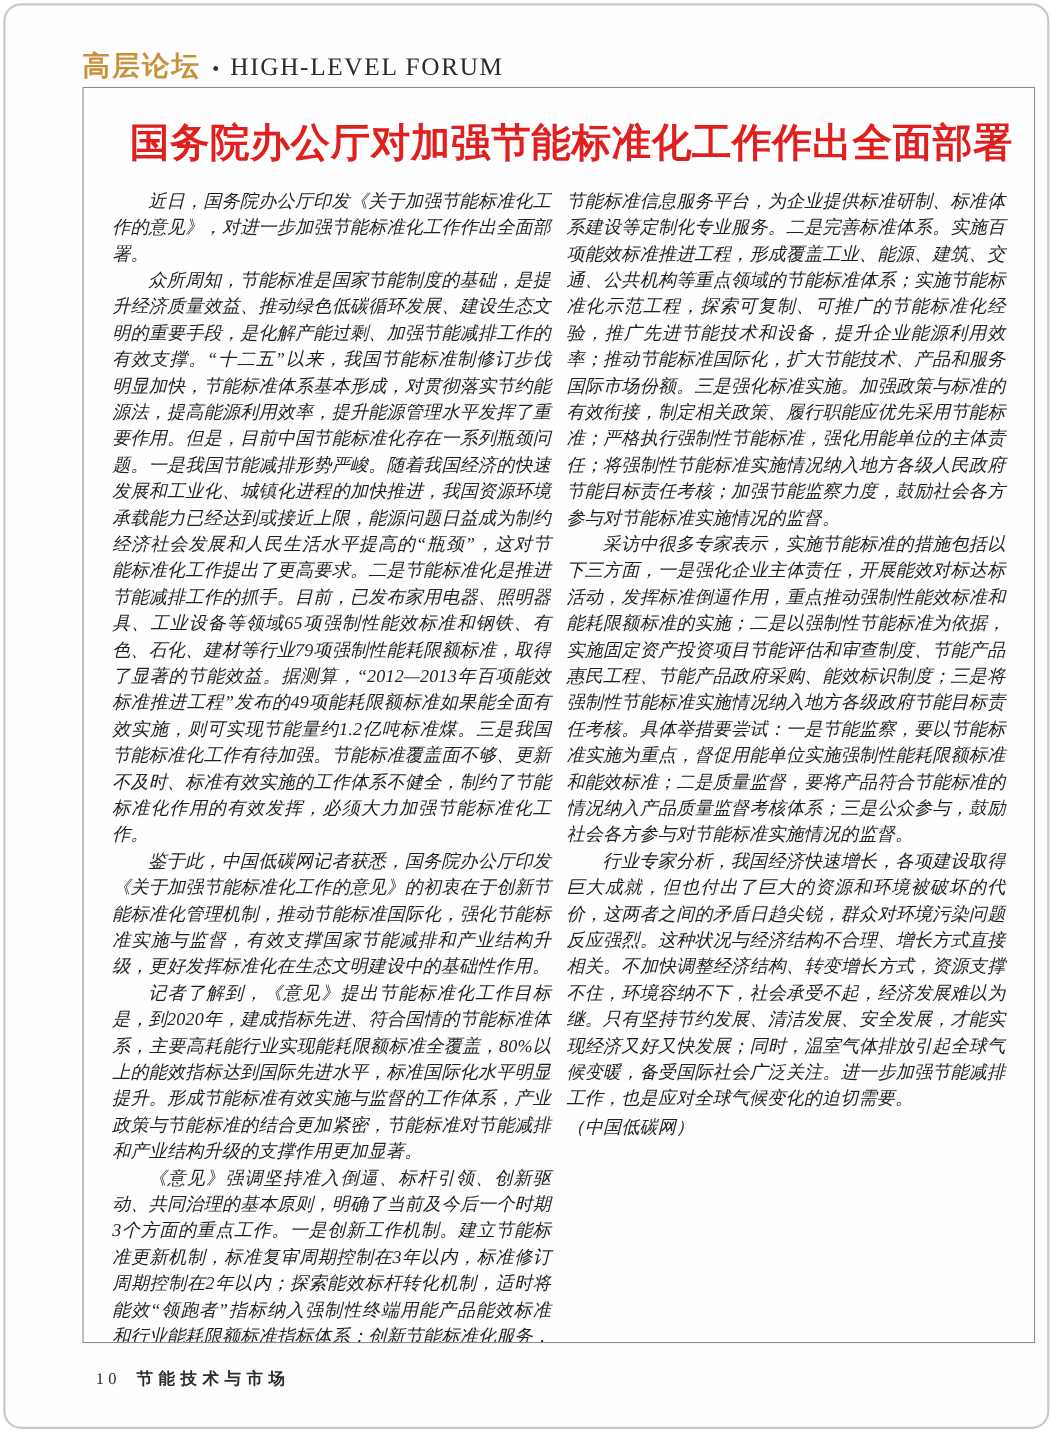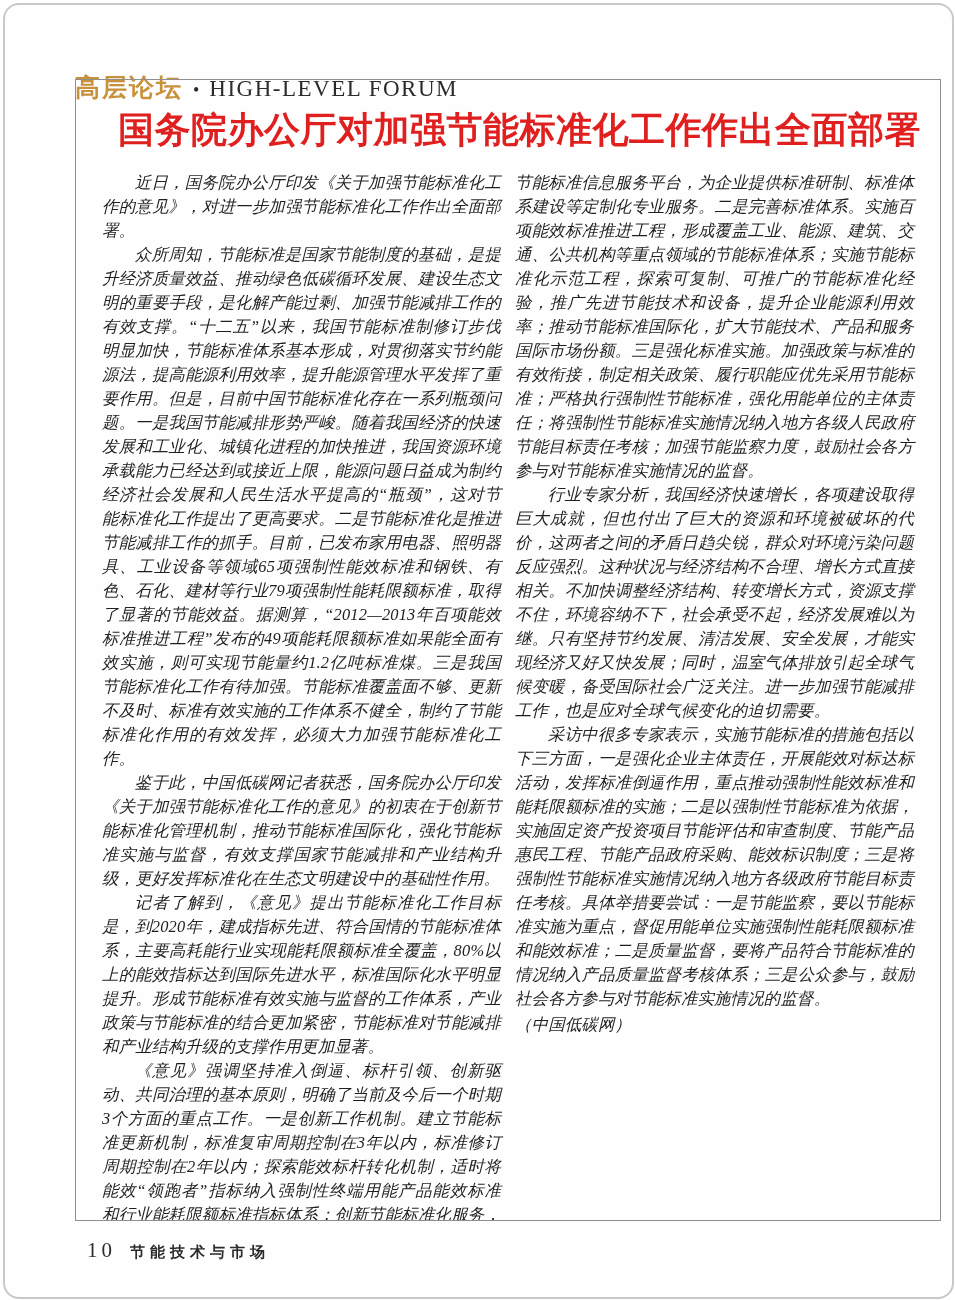--- a/index.html
+++ b/index.html
@@ -17,21 +17,20 @@
   }
   .header {
     position: absolute; top: 38px; left: 70px;
     display: flex; align-items: baseline; gap: 10px;
     white-space: nowrap;
   }
   .header-cn {
     font-family: Liberation Mono, monospace;
     font-weight: bold; font-size: 25px; letter-spacing: 2px;
     color: var(--header-accent, #c8913b);
-    margin-top: 28px;
   }
   .header-sep { font-size: 18px; color: #2b2b2b; }
   .header-en {
     font-family: "Liberation Serif", "DejaVu Serif", serif;
     font-size: 23px; letter-spacing: 1.5px; color: #2b2b2b;
   }
   .article-box {
     position: absolute; top: 74px; left: 70px;
     width: 866px; height: 1142px;
     border: 1px solid #8f8f8f;
@@ -67,21 +66,21 @@
     text-indent: 0 !important;
     padding-right: 6px;
   }
   .footer {
     position: absolute; left: 82px; bottom: 34px;
     display: flex; align-items: baseline; gap: 14px;
     color: #2b2b2b;
   }
   .page-number {
     font-family: "Liberation Serif", "DejaVu Serif", serif;
-    font-size: 21px; letter-spacing: 4px;
+    font-size: 15px; letter-spacing: 4px;
   }
   .journal-name {
     font-family: "Liberation Serif", "DejaVu Serif", serif;
     font-weight: bold;
     font-size: 15px; letter-spacing: 5px;
   }
 </style>
 </head>
 <body>
 
@@ -99,22 +98,22 @@
     <div class="columns">
       <div class="col">
         <p>近日，国务院办公厅印发《关于加强节能标准化工作的意见》，对进一步加强节能标准化工作作出全面部署。</p>
         <p>众所周知，节能标准是国家节能制度的基础，是提升经济质量效益、推动绿色低碳循环发展、建设生态文明的重要手段，是化解产能过剩、加强节能减排工作的有效支撑。“十二五”以来，我国节能标准制修订步伐明显加快，节能标准体系基本形成，对贯彻落实节约能源法，提高能源利用效率，提升能源管理水平发挥了重要作用。但是，目前中国节能标准化存在一系列瓶颈问题。一是我国节能减排形势严峻。随着我国经济的快速发展和工业化、城镇化进程的加快推进，我国资源环境承载能力已经达到或接近上限，能源问题日益成为制约经济社会发展和人民生活水平提高的“瓶颈”，这对节能标准化工作提出了更高要求。二是节能标准化是推进节能减排工作的抓手。目前，已发布家用电器、照明器具、工业设备等领域65项强制性能效标准和钢铁、有色、石化、建材等行业79项强制性能耗限额标准，取得了显著的节能效益。据测算，“2012—2013年百项能效标准推进工程”发布的49项能耗限额标准如果能全面有效实施，则可实现节能量约1.2亿吨标准煤。三是我国节能标准化工作有待加强。节能标准覆盖面不够、更新不及时、标准有效实施的工作体系不健全，制约了节能标准化作用的有效发挥，必须大力加强节能标准化工作。</p>
         <p>鉴于此，中国低碳网记者获悉，国务院办公厅印发《关于加强节能标准化工作的意见》的初衷在于创新节能标准化管理机制，推动节能标准国际化，强化节能标准实施与监督，有效支撑国家节能减排和产业结构升级，更好发挥标准化在生态文明建设中的基础性作用。</p>
         <p>记者了解到，《意见》提出节能标准化工作目标是，到2020年，建成指标先进、符合国情的节能标准体系，主要高耗能行业实现能耗限额标准全覆盖，80%以上的能效指标达到国际先进水平，标准国际化水平明显提升。形成节能标准有效实施与监督的工作体系，产业政策与节能标准的结合更加紧密，节能标准对节能减排和产业结构升级的支撑作用更加显著。</p>
         <p>《意见》强调坚持准入倒逼、标杆引领、创新驱动、共同治理的基本原则，明确了当前及今后一个时期3个方面的重点工作。一是创新工作机制。建立节能标准更新机制，标准复审周期控制在3年以内，标准修订周期控制在2年以内；探索能效标杆转化机制，适时将能效“领跑者”指标纳入强制性终端用能产品能效标准和行业能耗限额标准指标体系；创新节能标准化服务，建设</p>
       </div>
       <div class="col">
         <p class="continuation">节能标准信息服务平台，为企业提供标准研制、标准体系建设等定制化专业服务。二是完善标准体系。实施百项能效标准推进工程，形成覆盖工业、能源、建筑、交通、公共机构等重点领域的节能标准体系；实施节能标准化示范工程，探索可复制、可推广的节能标准化经验，推广先进节能技术和设备，提升企业能源利用效率；推动节能标准国际化，扩大节能技术、产品和服务国际市场份额。三是强化标准实施。加强政策与标准的有效衔接，制定相关政策、履行职能应优先采用节能标准；严格执行强制性节能标准，强化用能单位的主体责任；将强制性节能标准实施情况纳入地方各级人民政府节能目标责任考核；加强节能监察力度，鼓励社会各方参与对节能标准实施情况的监督。</p>
+        <p>采访中很多专家表示，实施节能标准的措施包括以下三方面，一是强化企业主体责任，开展能效对标达标活动，发挥标准倒逼作用，重点推动强制性能效标准和能耗限额标准的实施；二是以强制性节能标准为依据，实施固定资产投资项目节能评估和审查制度、节能产品惠民工程、节能产品政府采购、能效标识制度；三是将强制性节能标准实施情况纳入地方各级政府节能目标责任考核。具体举措要尝试：一是节能监察，要以节能标准实施为重点，督促用能单位实施强制性能耗限额标准和能效标准；二是质量监督，要将产品符合节能标准的情况纳入产品质量监督考核体系；三是公众参与，鼓励社会各方参与对节能标准实施情况的监督。</p>
         <p>行业专家分析，我国经济快速增长，各项建设取得巨大成就，但也付出了巨大的资源和环境被破坏的代价，这两者之间的矛盾日趋尖锐，群众对环境污染问题反应强烈。这种状况与经济结构不合理、增长方式直接相关。不加快调整经济结构、转变增长方式，资源支撑不住，环境容纳不下，社会承受不起，经济发展难以为继。只有坚持节约发展、清洁发展、安全发展，才能实现经济又好又快发展；同时，温室气体排放引起全球气候变暖，备受国际社会广泛关注。进一步加强节能减排工作，也是应对全球气候变化的迫切需要。</p>
-        <p>采访中很多专家表示，实施节能标准的措施包括以下三方面，一是强化企业主体责任，开展能效对标达标活动，发挥标准倒逼作用，重点推动强制性能效标准和能耗限额标准的实施；二是以强制性节能标准为依据，实施固定资产投资项目节能评估和审查制度、节能产品惠民工程、节能产品政府采购、能效标识制度；三是将强制性节能标准实施情况纳入地方各级政府节能目标责任考核。具体举措要尝试：一是节能监察，要以节能标准实施为重点，督促用能单位实施强制性能耗限额标准和能效标准；二是质量监督，要将产品符合节能标准的情况纳入产品质量监督考核体系；三是公众参与，鼓励社会各方参与对节能标准实施情况的监督。</p>
         <p class="attribution">（中国低碳网）</p>
       </div>
     </div>
   </div>
 
   <div class="footer">
     <span class="page-number">10</span>
     <span class="journal-name">节能技术与市场</span>
   </div>
 

